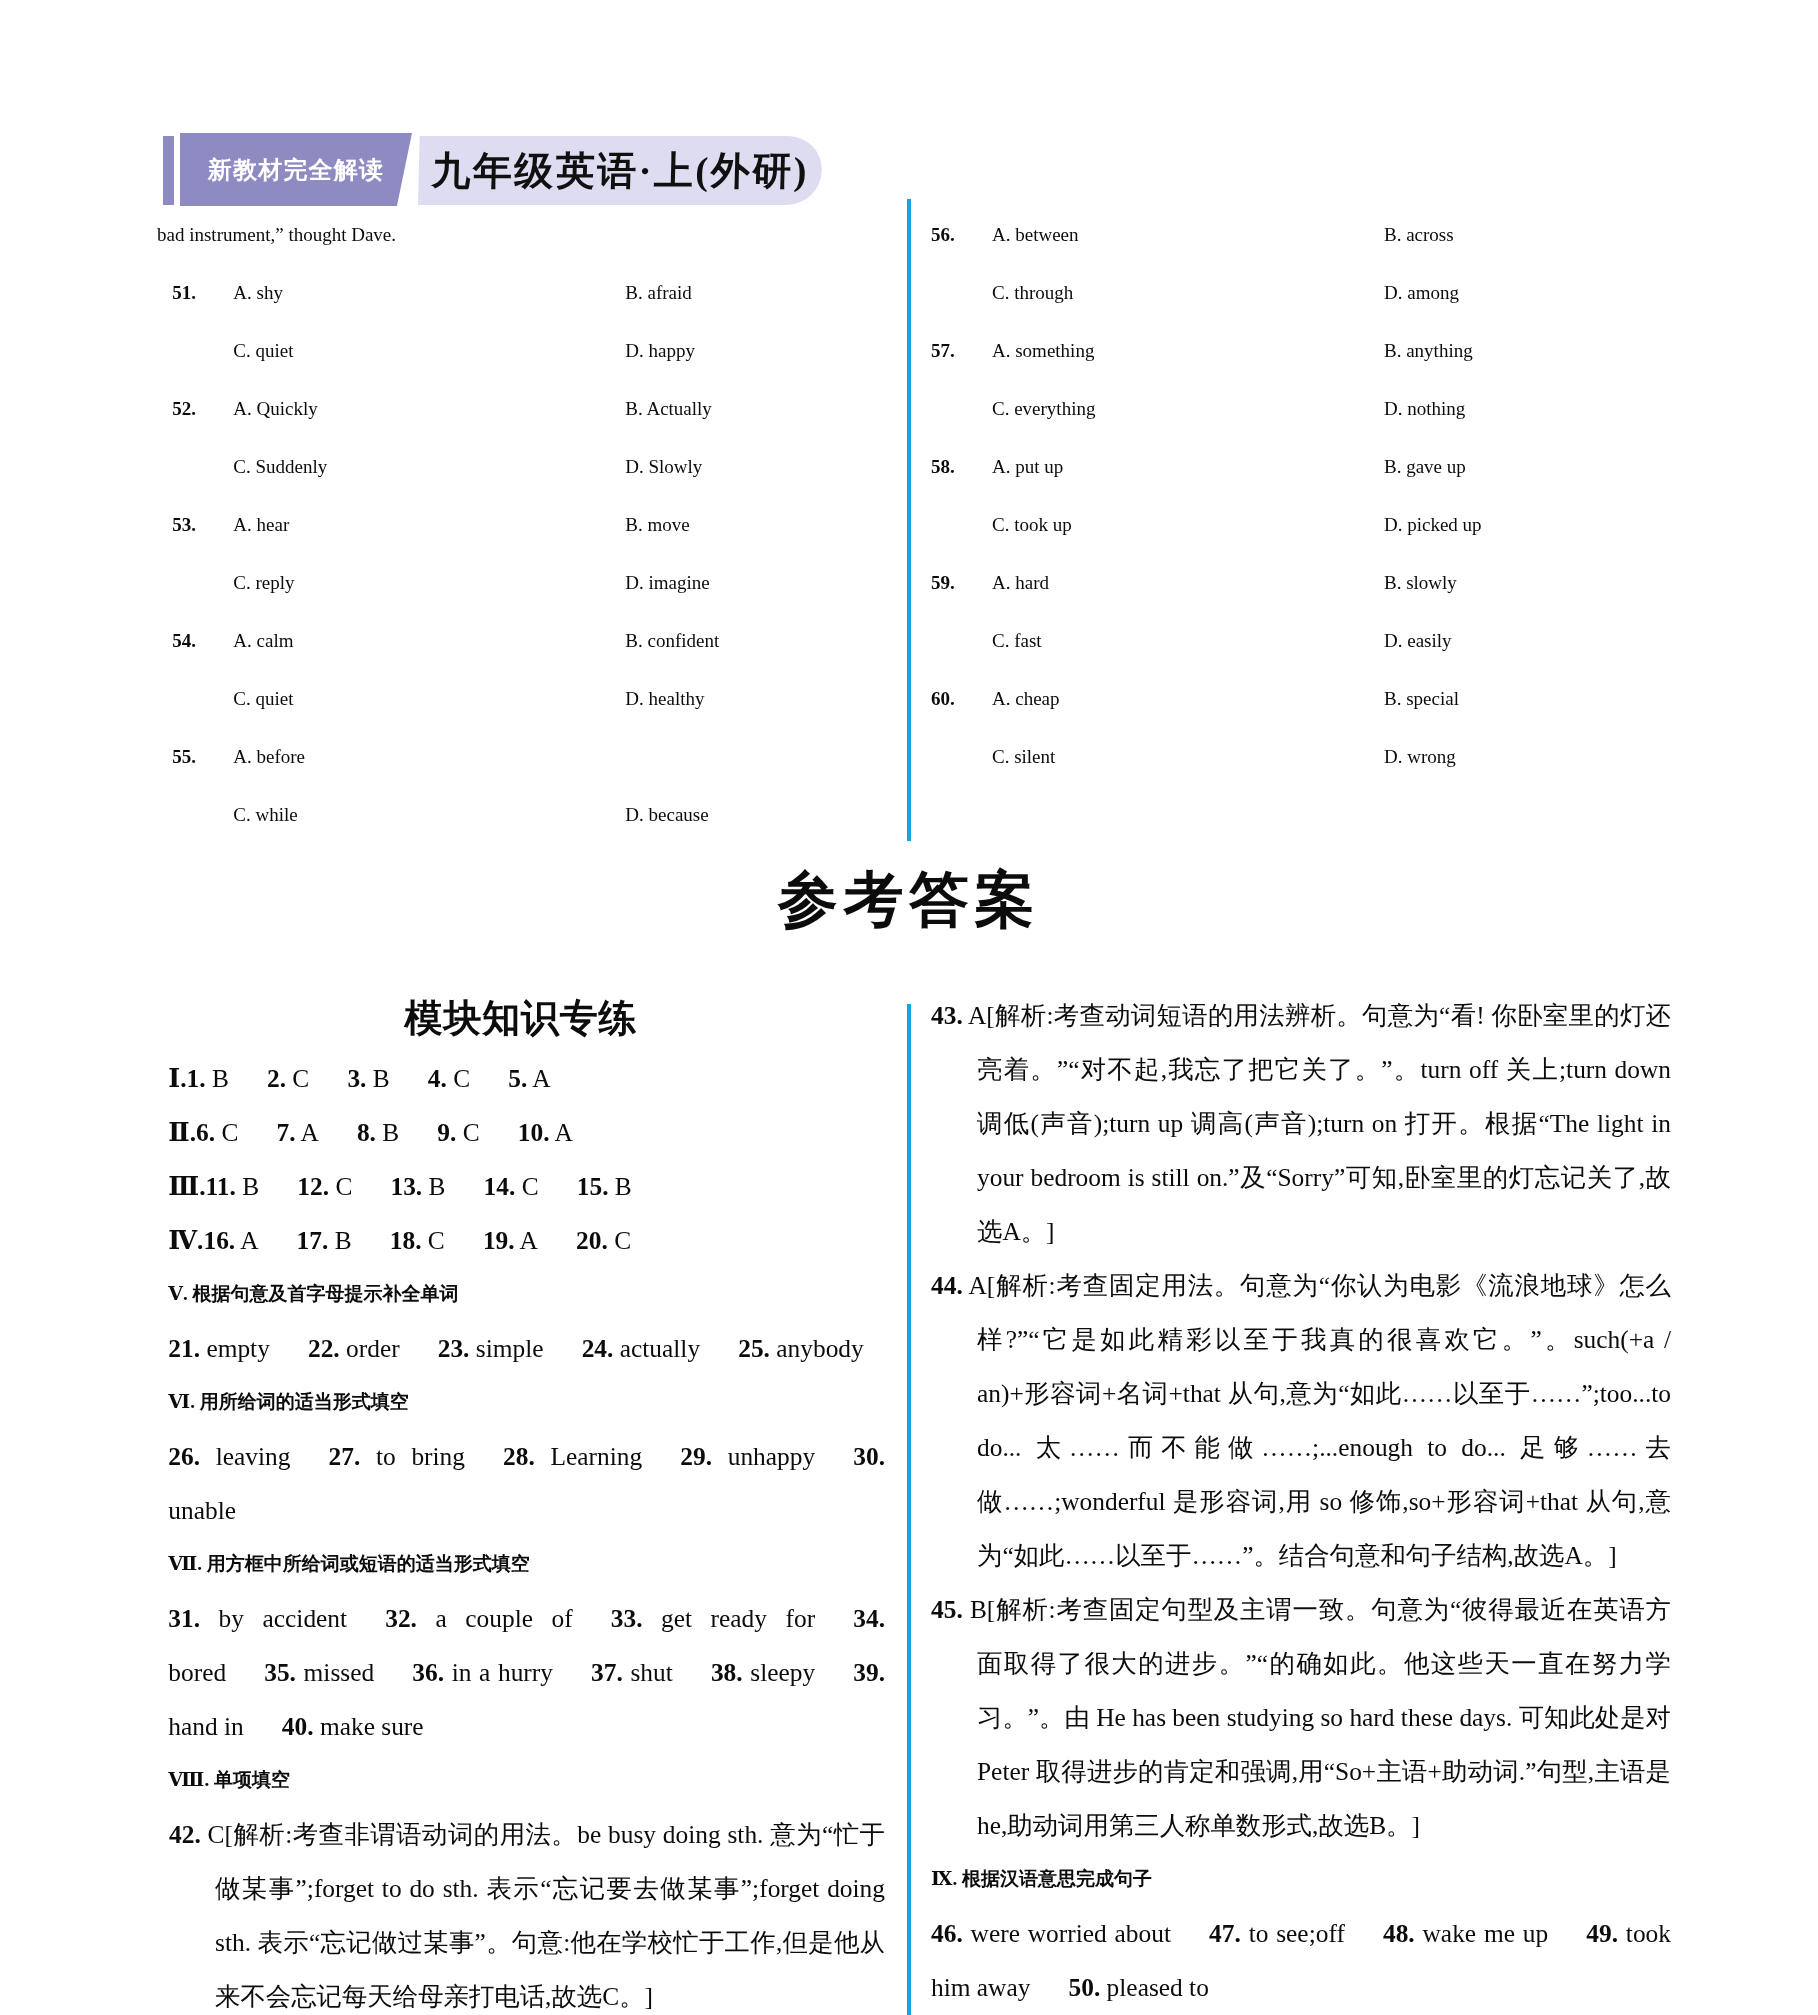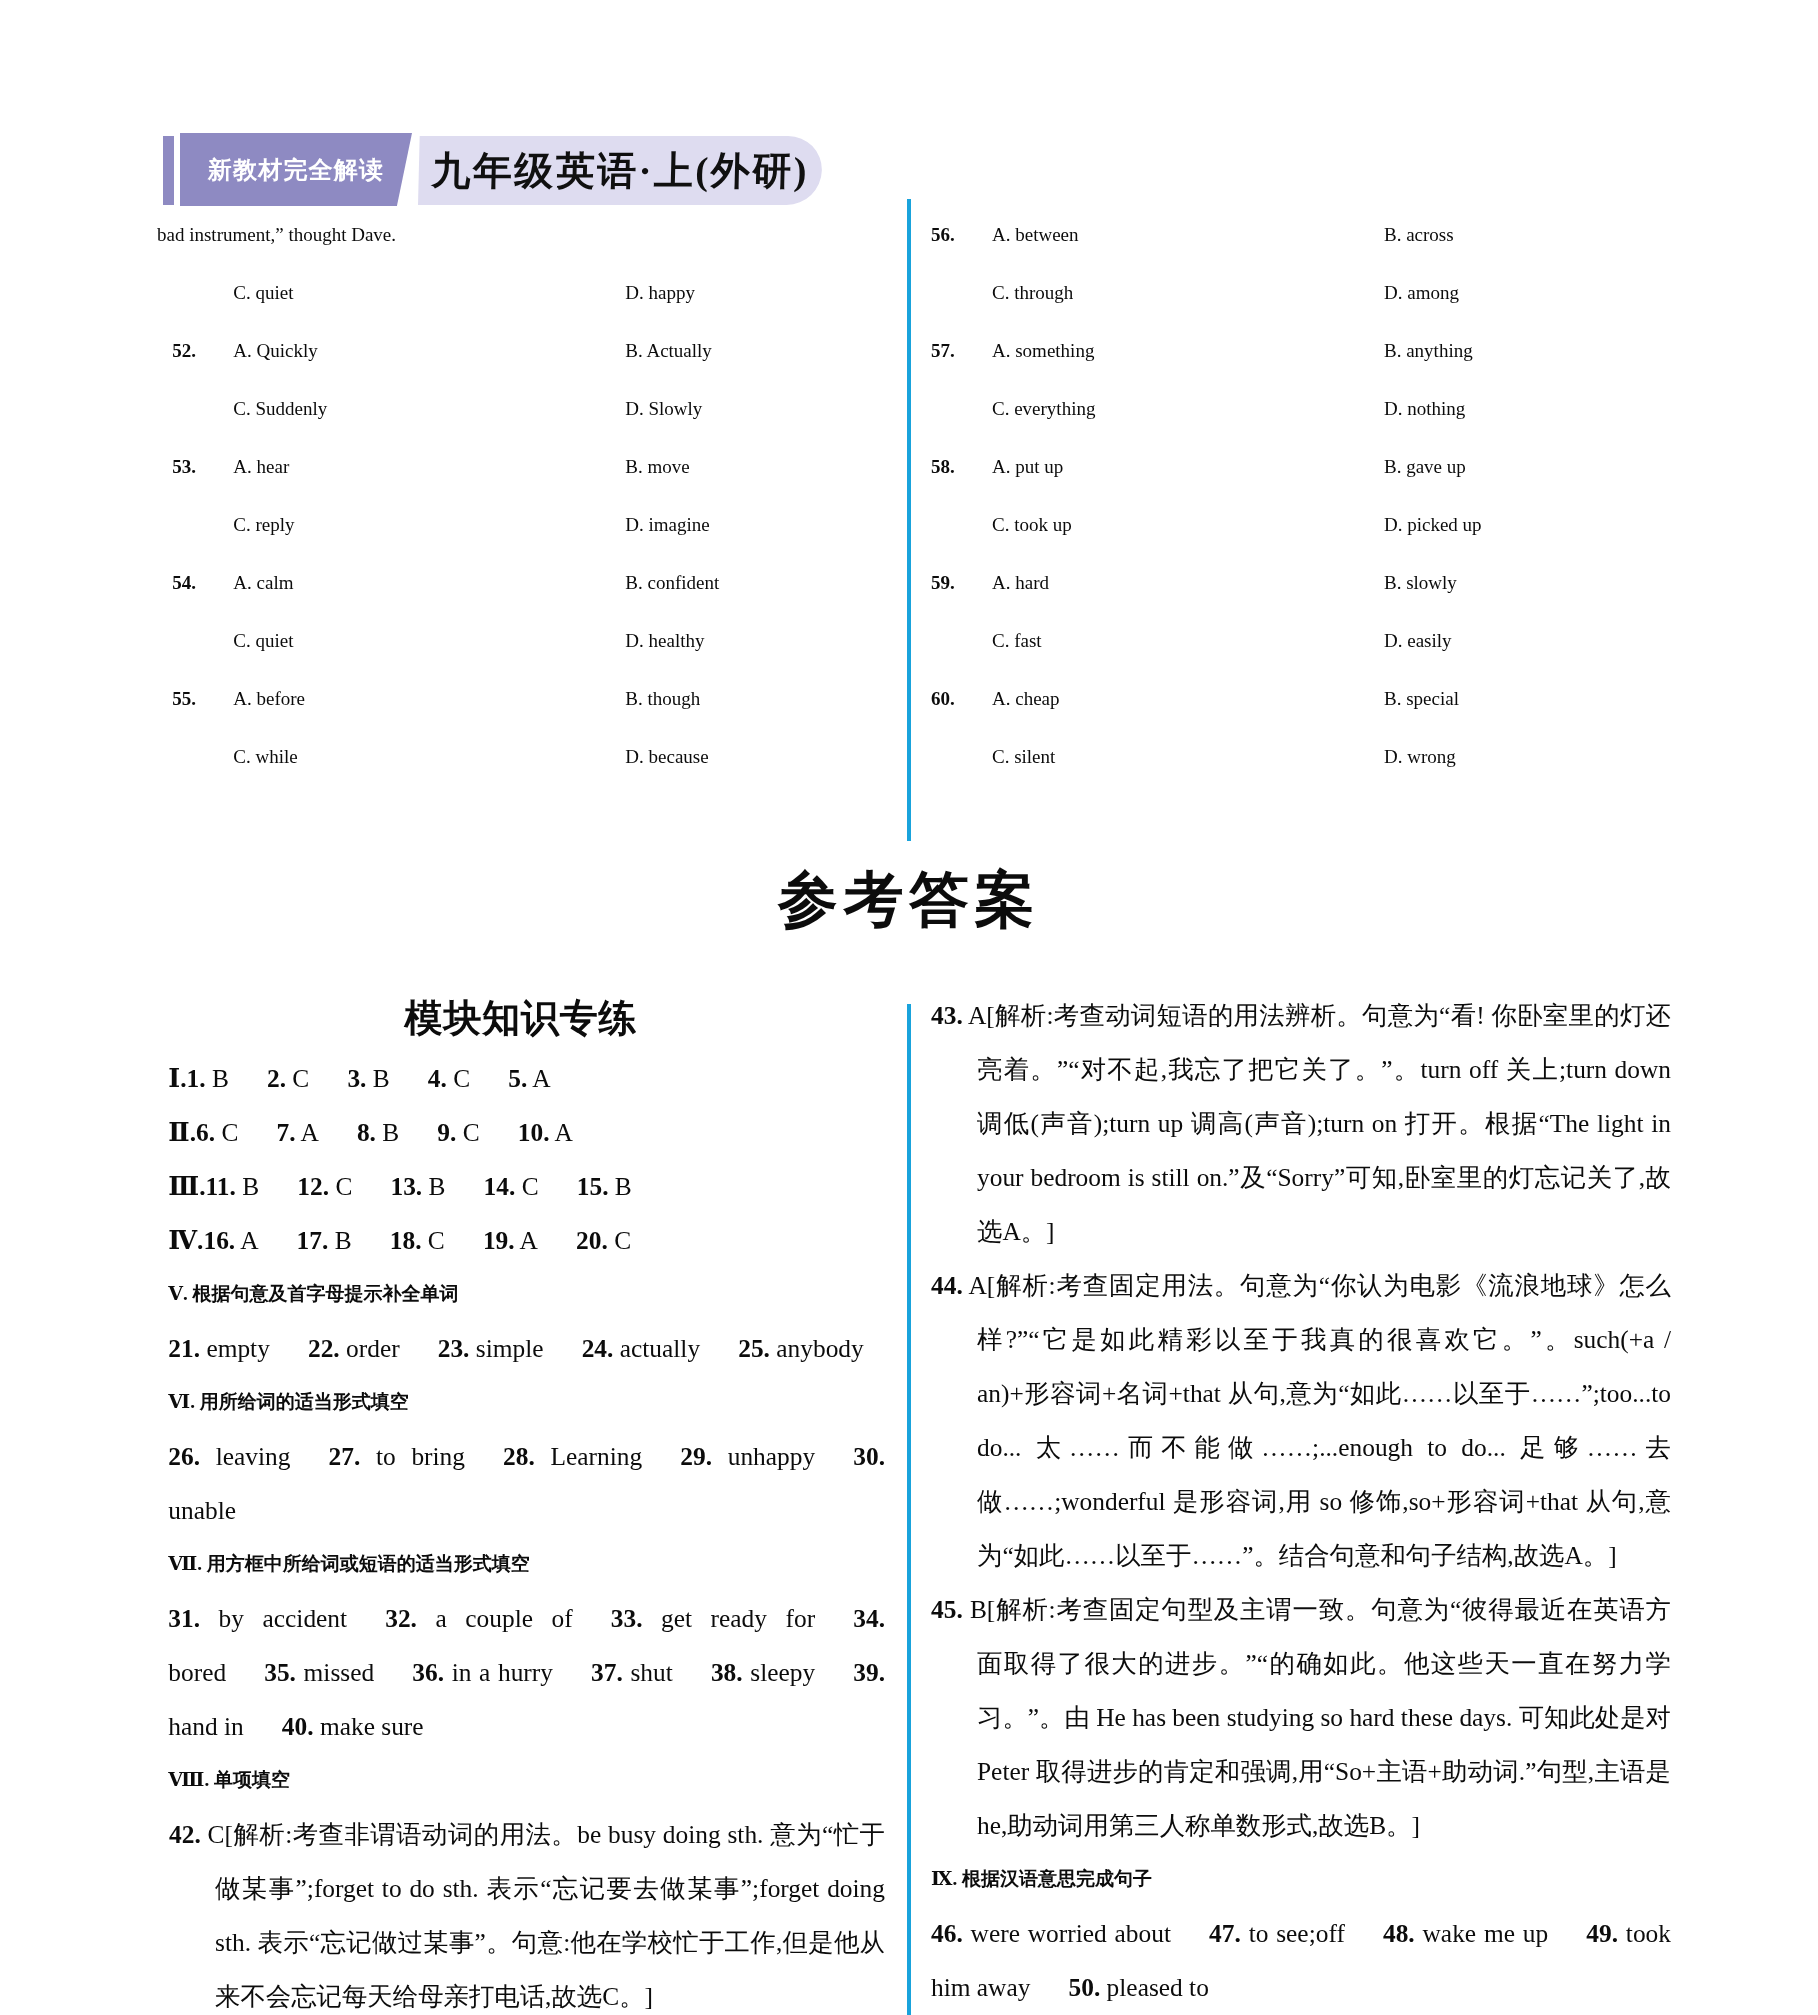--- a/index.html
+++ b/index.html
@@ -65,20 +65,25 @@
   <div id="series-badge" style="background: rgb(142, 138, 194);">
     <span class="t">新教材完全解读</span>
   </div>
   <div id="book-banner" style="background: rgb(222, 220, 240);">
     <span class="t">九年级英语·上(外研)</span>
   </div>
 </div>
 
 <div id="q-left" class="q-col">
   <div class="passage-tail">bad instrument,” thought Dave.</div>
+<div class="q-row">
+      <span class="qnum">51.</span>
+      <span class="opt-first">A. shy</span>
+      <span class="opt-second">B. afraid</span>
+    </div>
     <div class="q-row">
       <span class="qnum"></span>
       <span class="opt-first">C. quiet</span>
       <span class="opt-second">D. happy</span>
     </div>
     <div class="q-row">
       <span class="qnum">52.</span>
       <span class="opt-first">A. Quickly</span>
       <span class="opt-second">B. Actually</span>
     </div>
@@ -103,21 +108,20 @@
       <span class="opt-second">B. confident</span>
     </div>
     <div class="q-row">
       <span class="qnum"></span>
       <span class="opt-first">C. quiet</span>
       <span class="opt-second">D. healthy</span>
     </div>
     <div class="q-row">
       <span class="qnum">55.</span>
       <span class="opt-first">A. before</span>
-      <span class="opt-second">B. though</span>
     </div>
     <div class="q-row">
       <span class="qnum"></span>
       <span class="opt-first">C. while</span>
       <span class="opt-second">D. because</span>
     </div>
   </div>
 <div id="q-right" class="q-col">
     <div class="q-row">
       <span class="qnum">56.</span>

